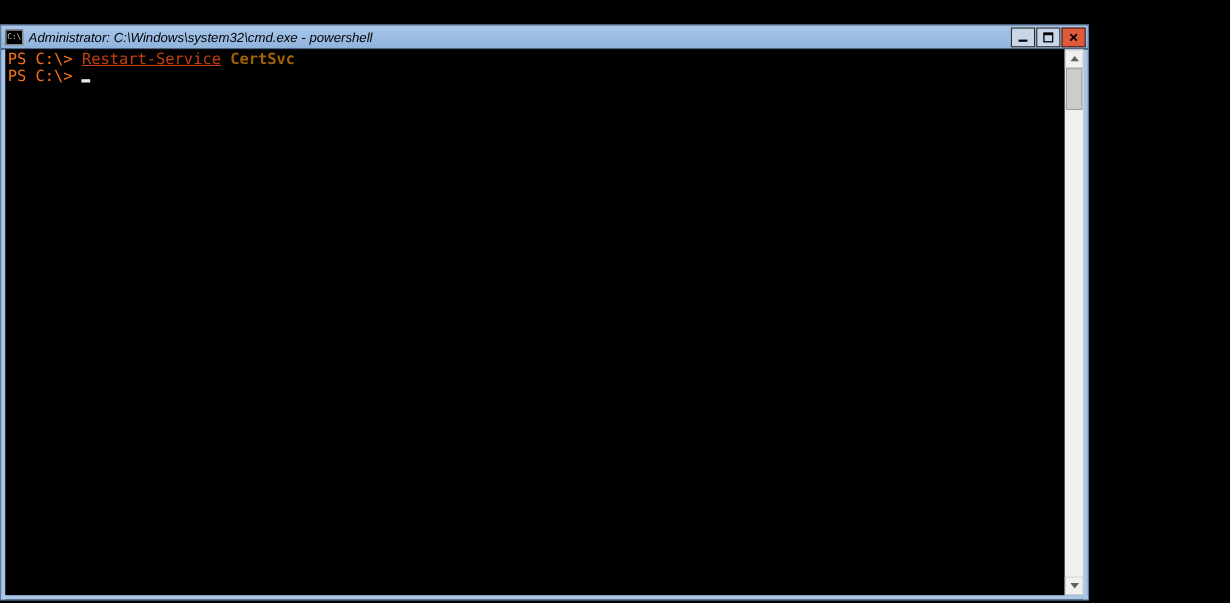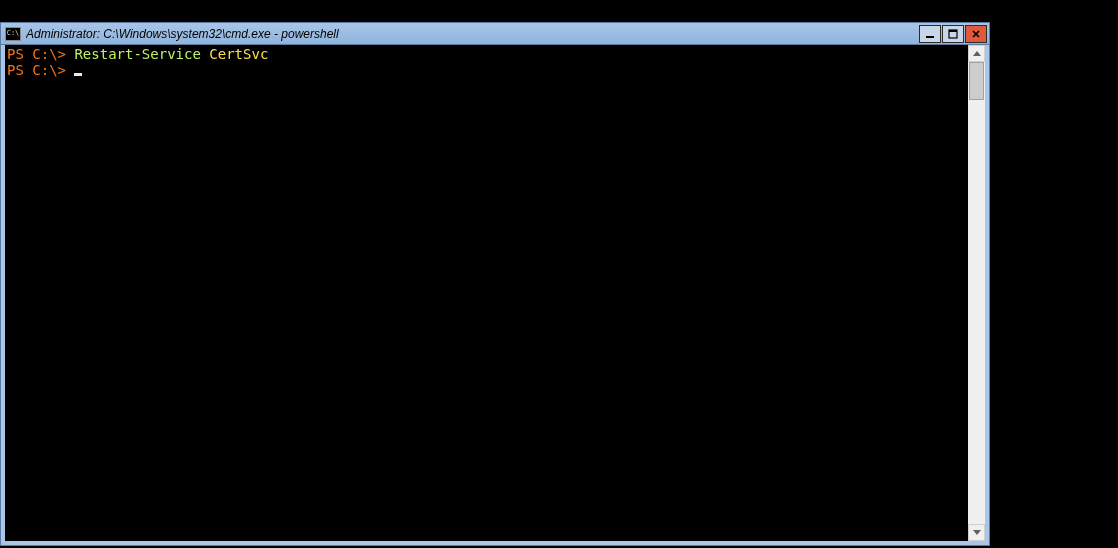--- a/index.html
+++ b/index.html
@@ -117,22 +117,22 @@
       height: 17px;
       background: #f0f0f0;
       display: flex;
       align-items: center;
       justify-content: center;
       border: 1px solid #d0d0d0;
       color: #606060;
       font-size: 9px;
     }
     .prompt { color: #f97316; }
-    .cmd-yellow { color: #bef264; }
-    .cmd-arg { color: #fde047; }
+    .cmd-yellow { color: #c2410c; text-decoration: underline; }
+    .cmd-arg { color: #a16207; font-weight: bold; }
     .cursor {
       display: inline-block;
       width: 8px;
       height: 3px;
       background: #e8e8e8;
       vertical-align: -1px;
     }
   </style>
 </head>
 <body>

